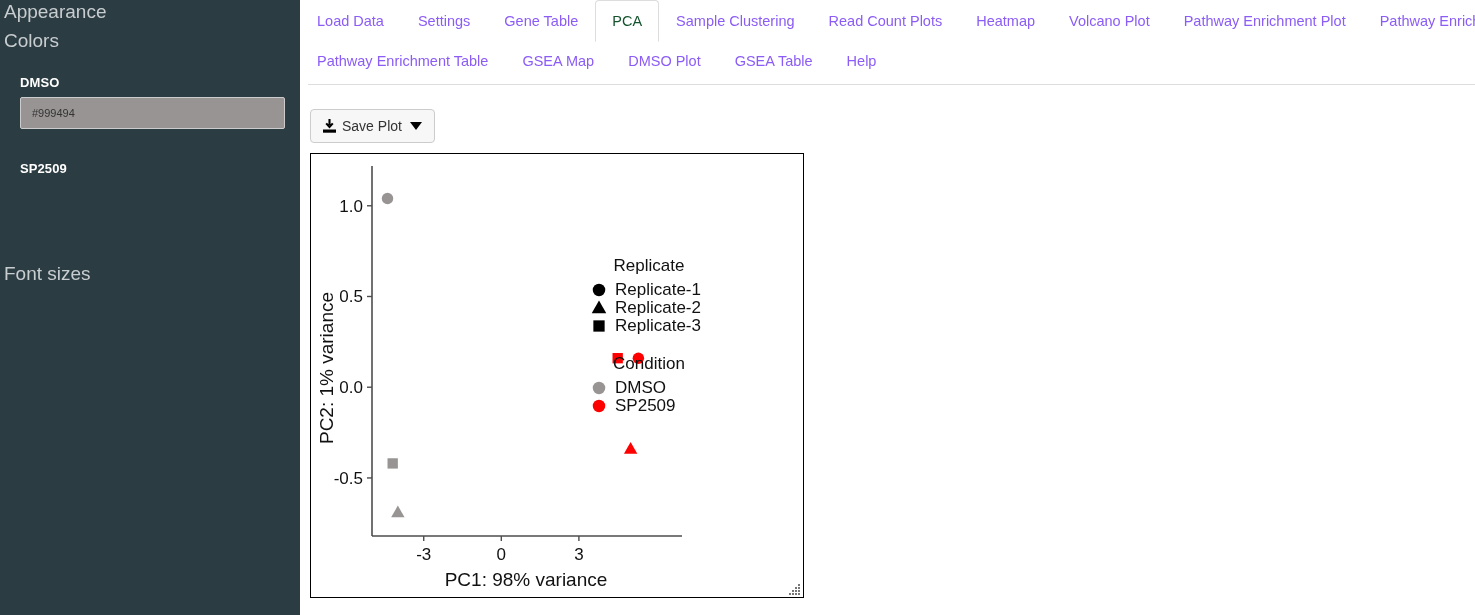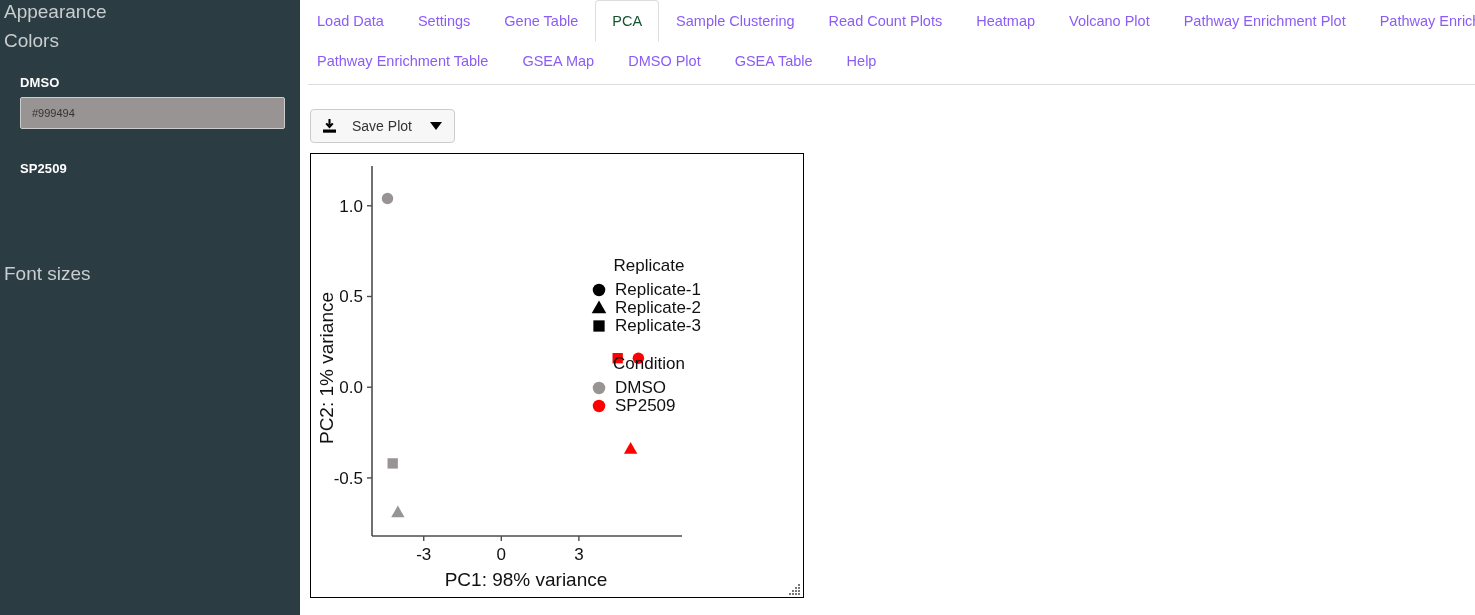--- a/index.html
+++ b/index.html
@@ -91,21 +91,21 @@
   
   #save-plot-btn {
     position: absolute; left: 10px; top: 109px;
     height: 34px;
     background: #f7f7f7;
     border: 1px solid #cccccc;
     border-radius: 4px;
     font-size: 14px;
     color: #333333;
     padding: 0 12px;
-    display: flex; align-items: center; gap: 16px;
+    display: flex; align-items: center; gap: 6px;
     cursor: pointer;
     font-family: "Liberation Sans", sans-serif;
   }
   .dl-icon { display: inline-block; width: 13px; height: 14px; position: relative; }
   .caret {
     display: inline-block;
     width: 0; height: 0;
     border-left: 6px solid transparent;
     border-right: 6px solid transparent;
     border-top: 8px solid #000000;

